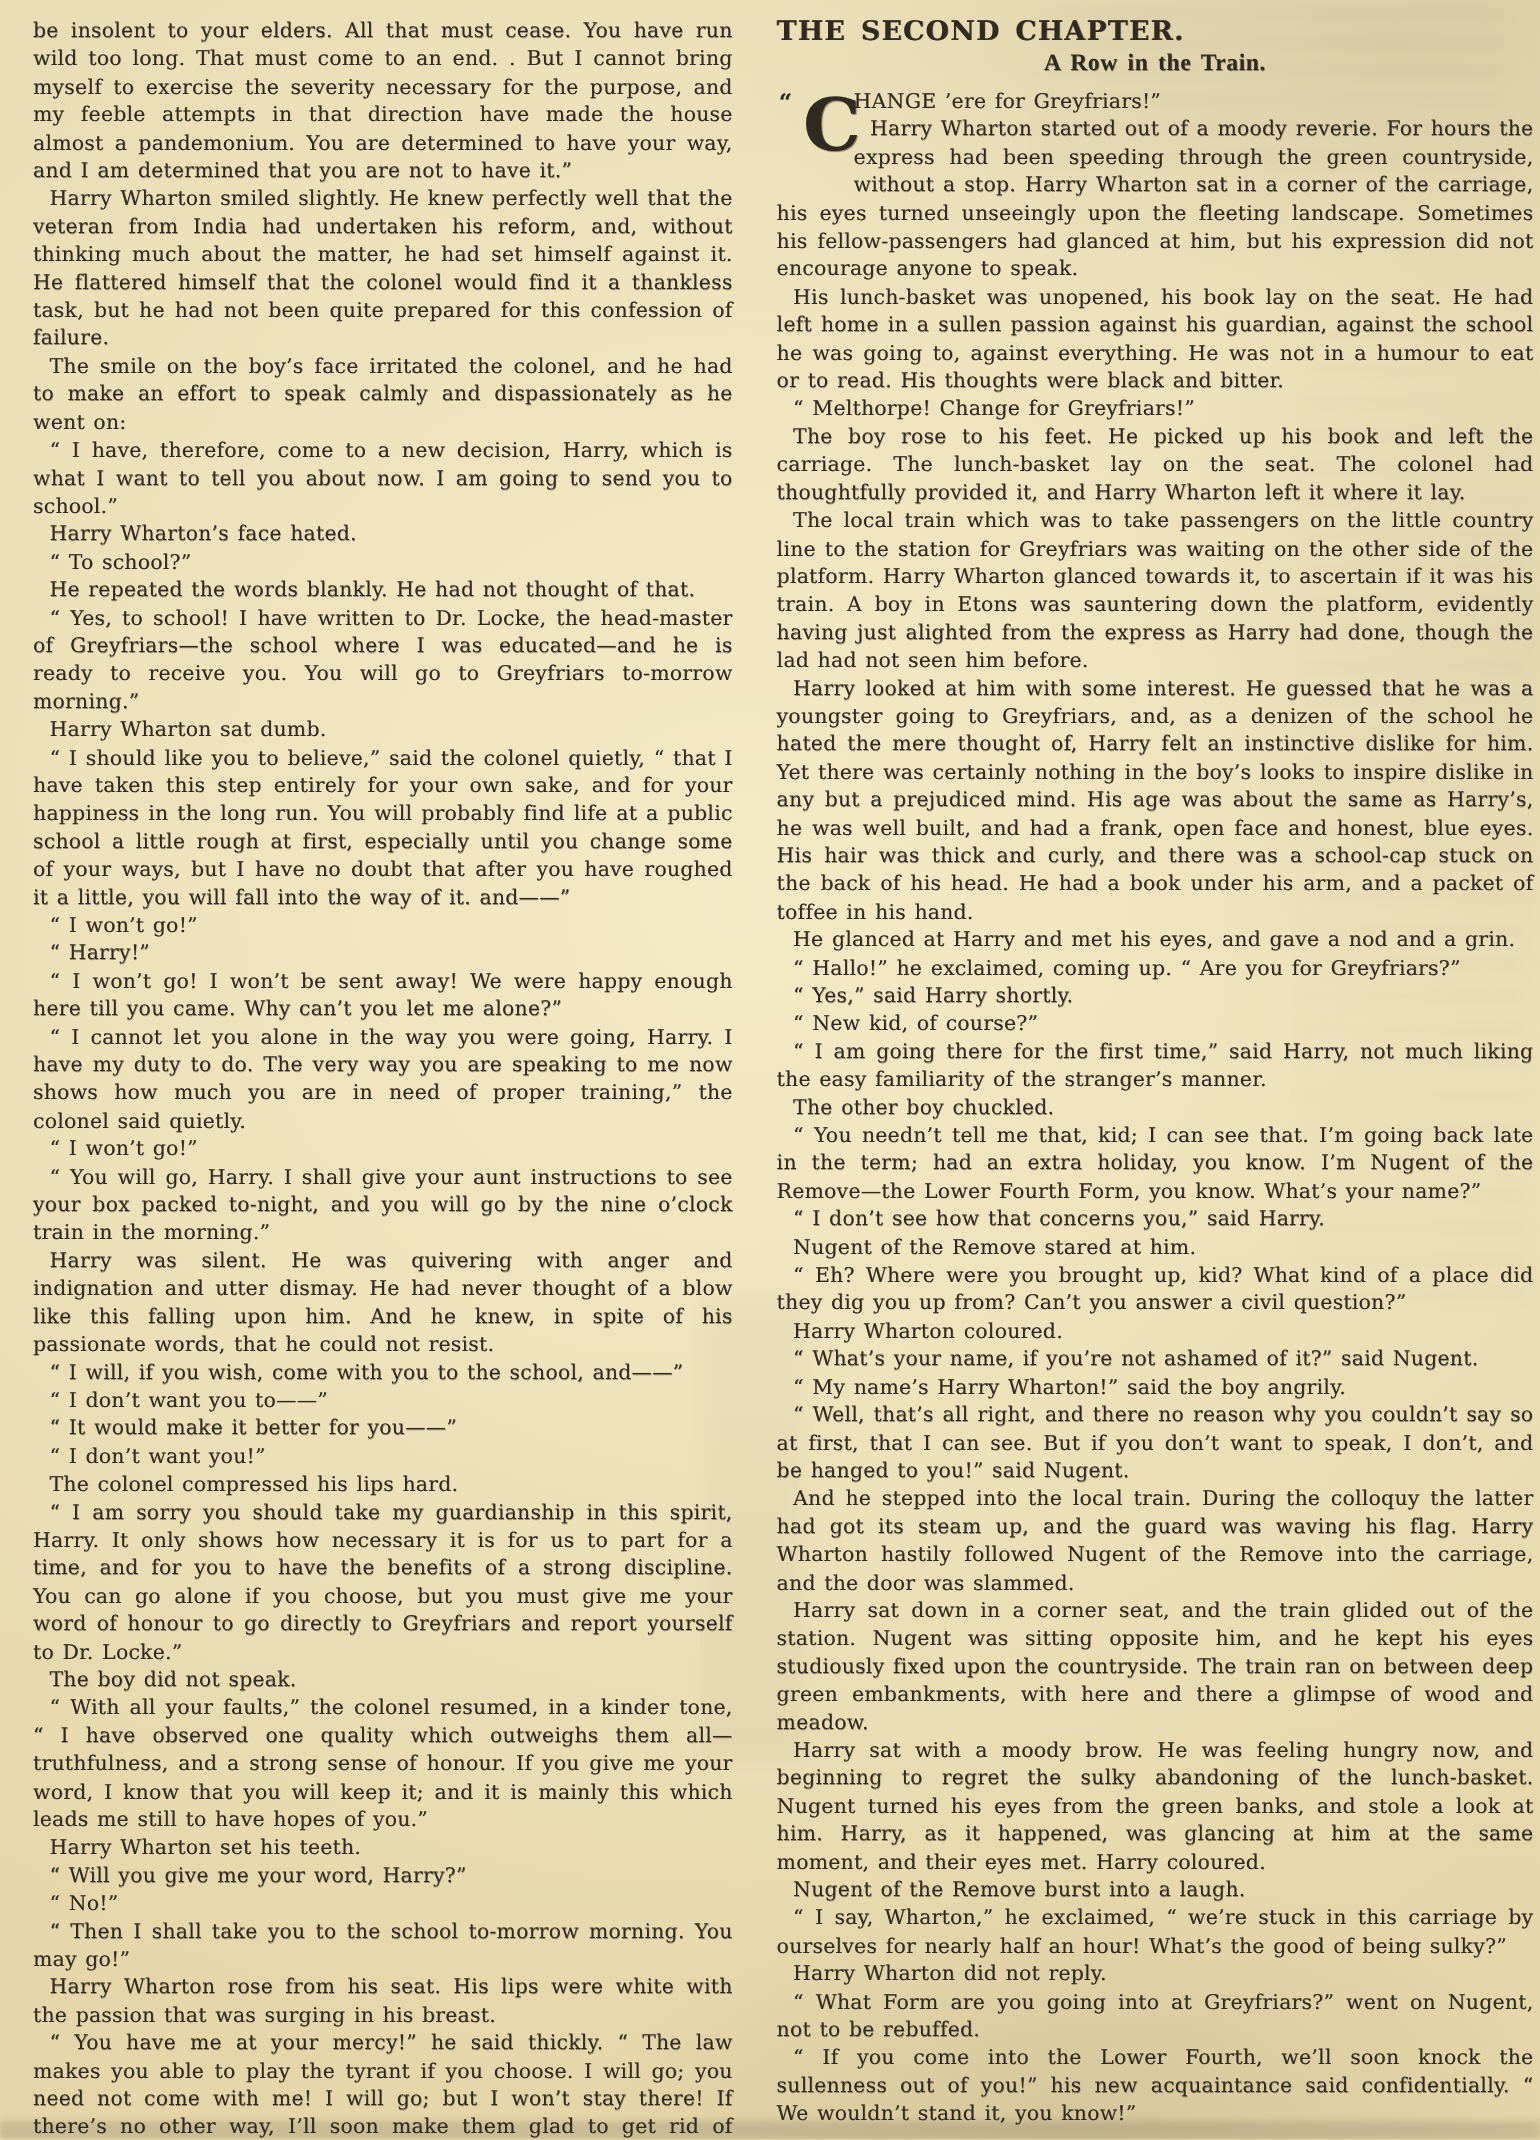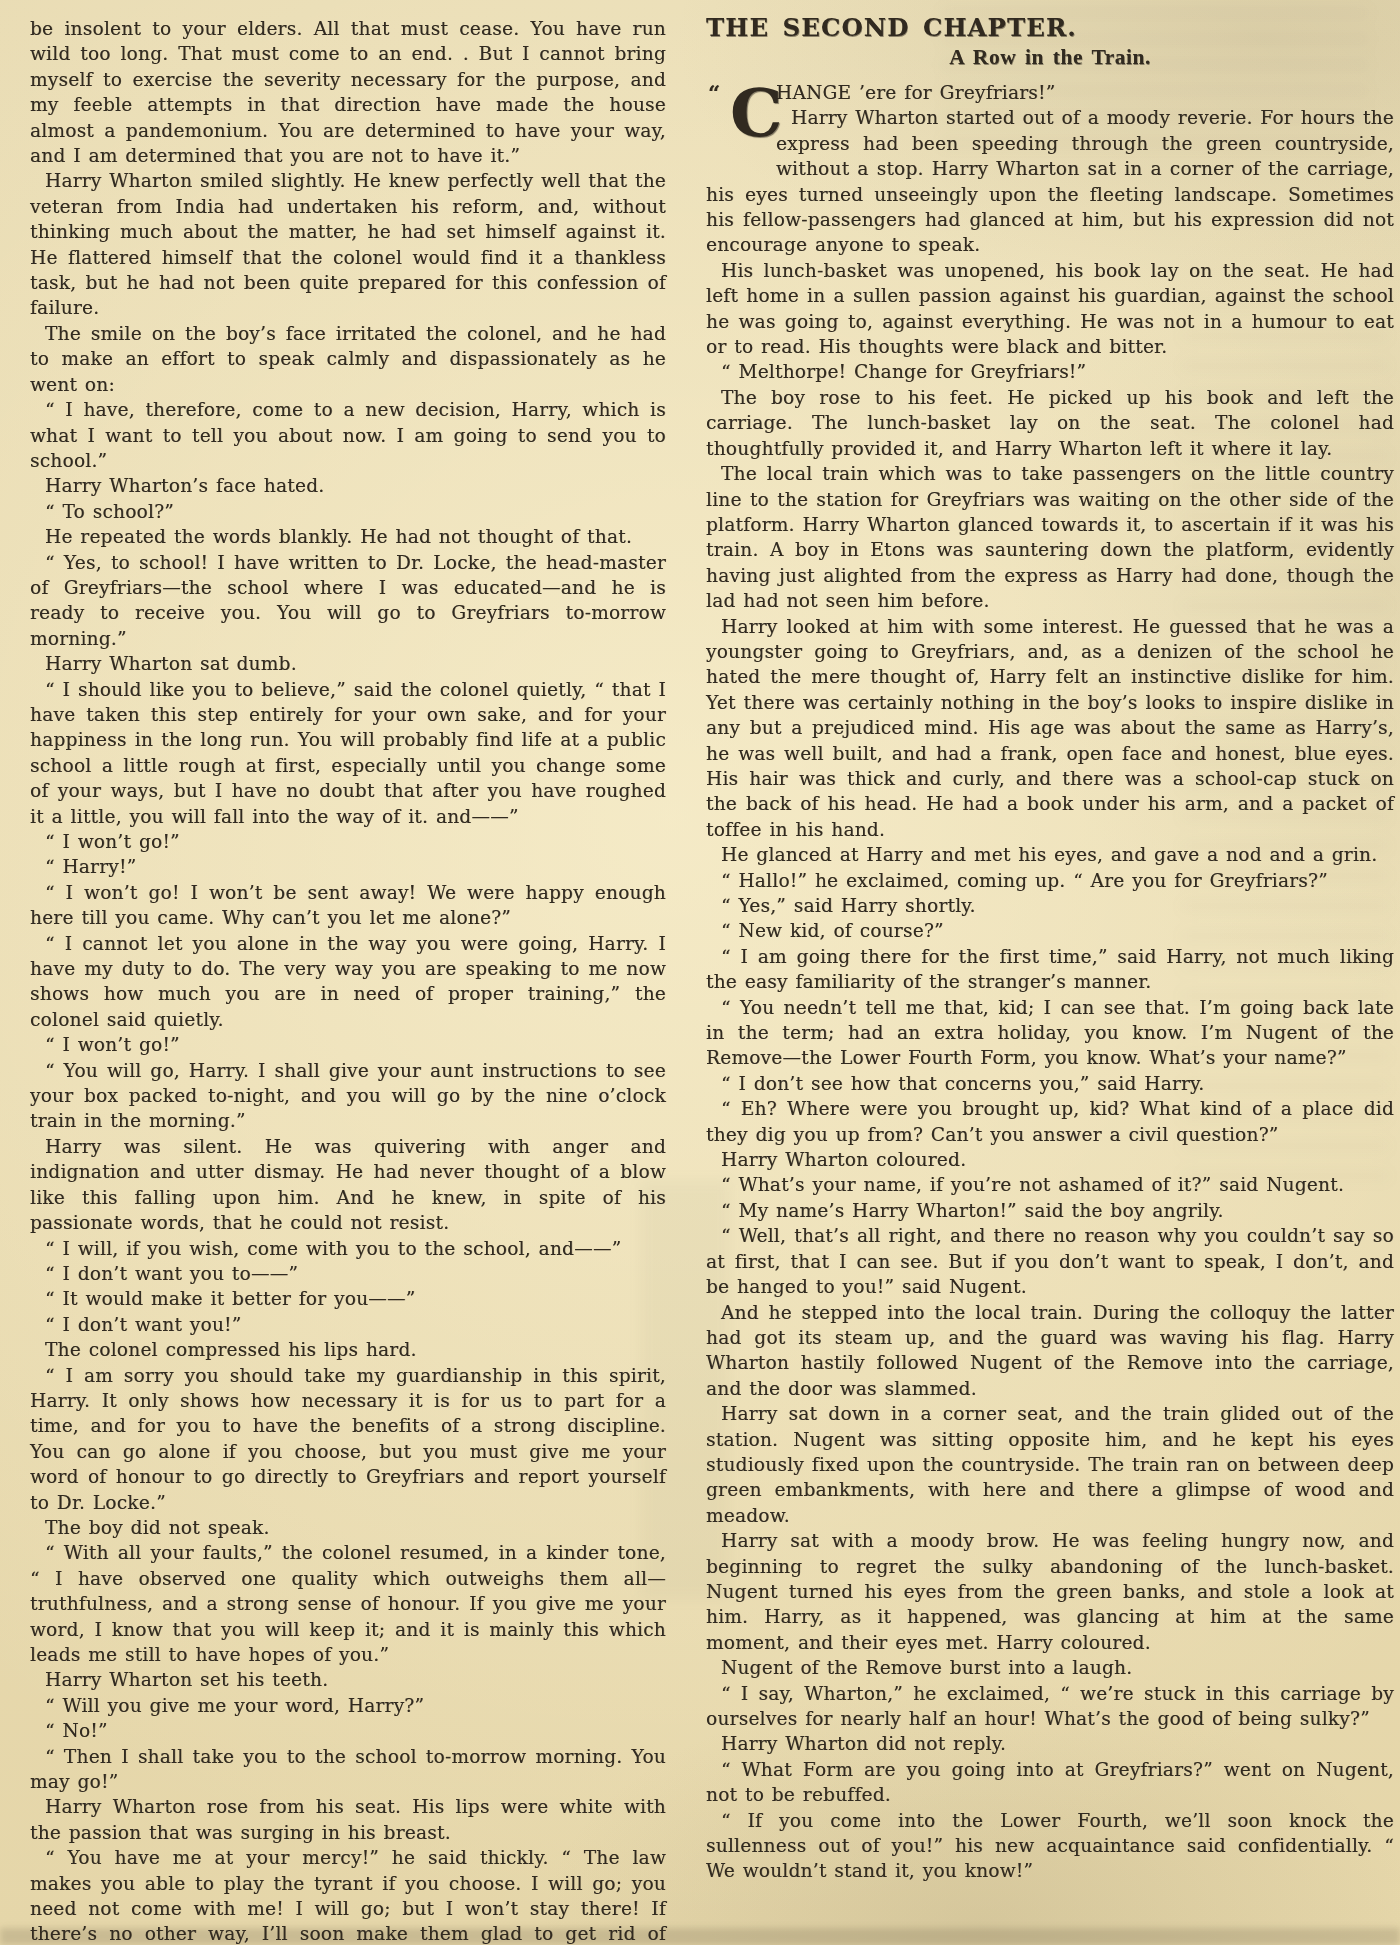--- a/index.html
+++ b/index.html
@@ -234,25 +234,27 @@
         <p class="para">He glanced at Harry and met his eyes, and gave a nod and a grin.</p>
 
         <p class="para">“ Hallo!” he exclaimed, coming up. “ Are you for Greyfriars?”</p>
 
         <p class="para">“ Yes,” said Harry shortly.</p>
 
         <p class="para">“ New kid, of course?”</p>
 
         <p class="para">“ I am going there for the first time,” said Harry, not much liking the easy familiarity of the stranger’s manner.</p>
 
+        <p class="para">The other boy chuckled.</p>
 
         <p class="para">“ You needn’t tell me that, kid; I can see that. I’m going back late in the term; had an extra holiday, you know. I’m Nugent of the Remove—the Lower Fourth Form, you know. What’s your name?”</p>
 
         <p class="para">“ I don’t see how that concerns you,” said Harry.</p>
 
+        <p class="para">Nugent of the Remove stared at him.</p>
 
         <p class="para">“ Eh? Where were you brought up, kid? What kind of a place did they dig you up from? Can’t you answer a civil question?”</p>
 
         <p class="para">Harry Wharton coloured.</p>
 
         <p class="para">“ What’s your name, if you’re not ashamed of it?” said Nugent.</p>
 
         <p class="para">“ My name’s Harry Wharton!” said the boy angrily.</p>
 
         <p class="para">“ Well, that’s all right, and there no reason why you couldn’t say so at first, that I can see. But if you don’t want to speak, I don’t, and be hanged to you!” said Nugent.</p>

